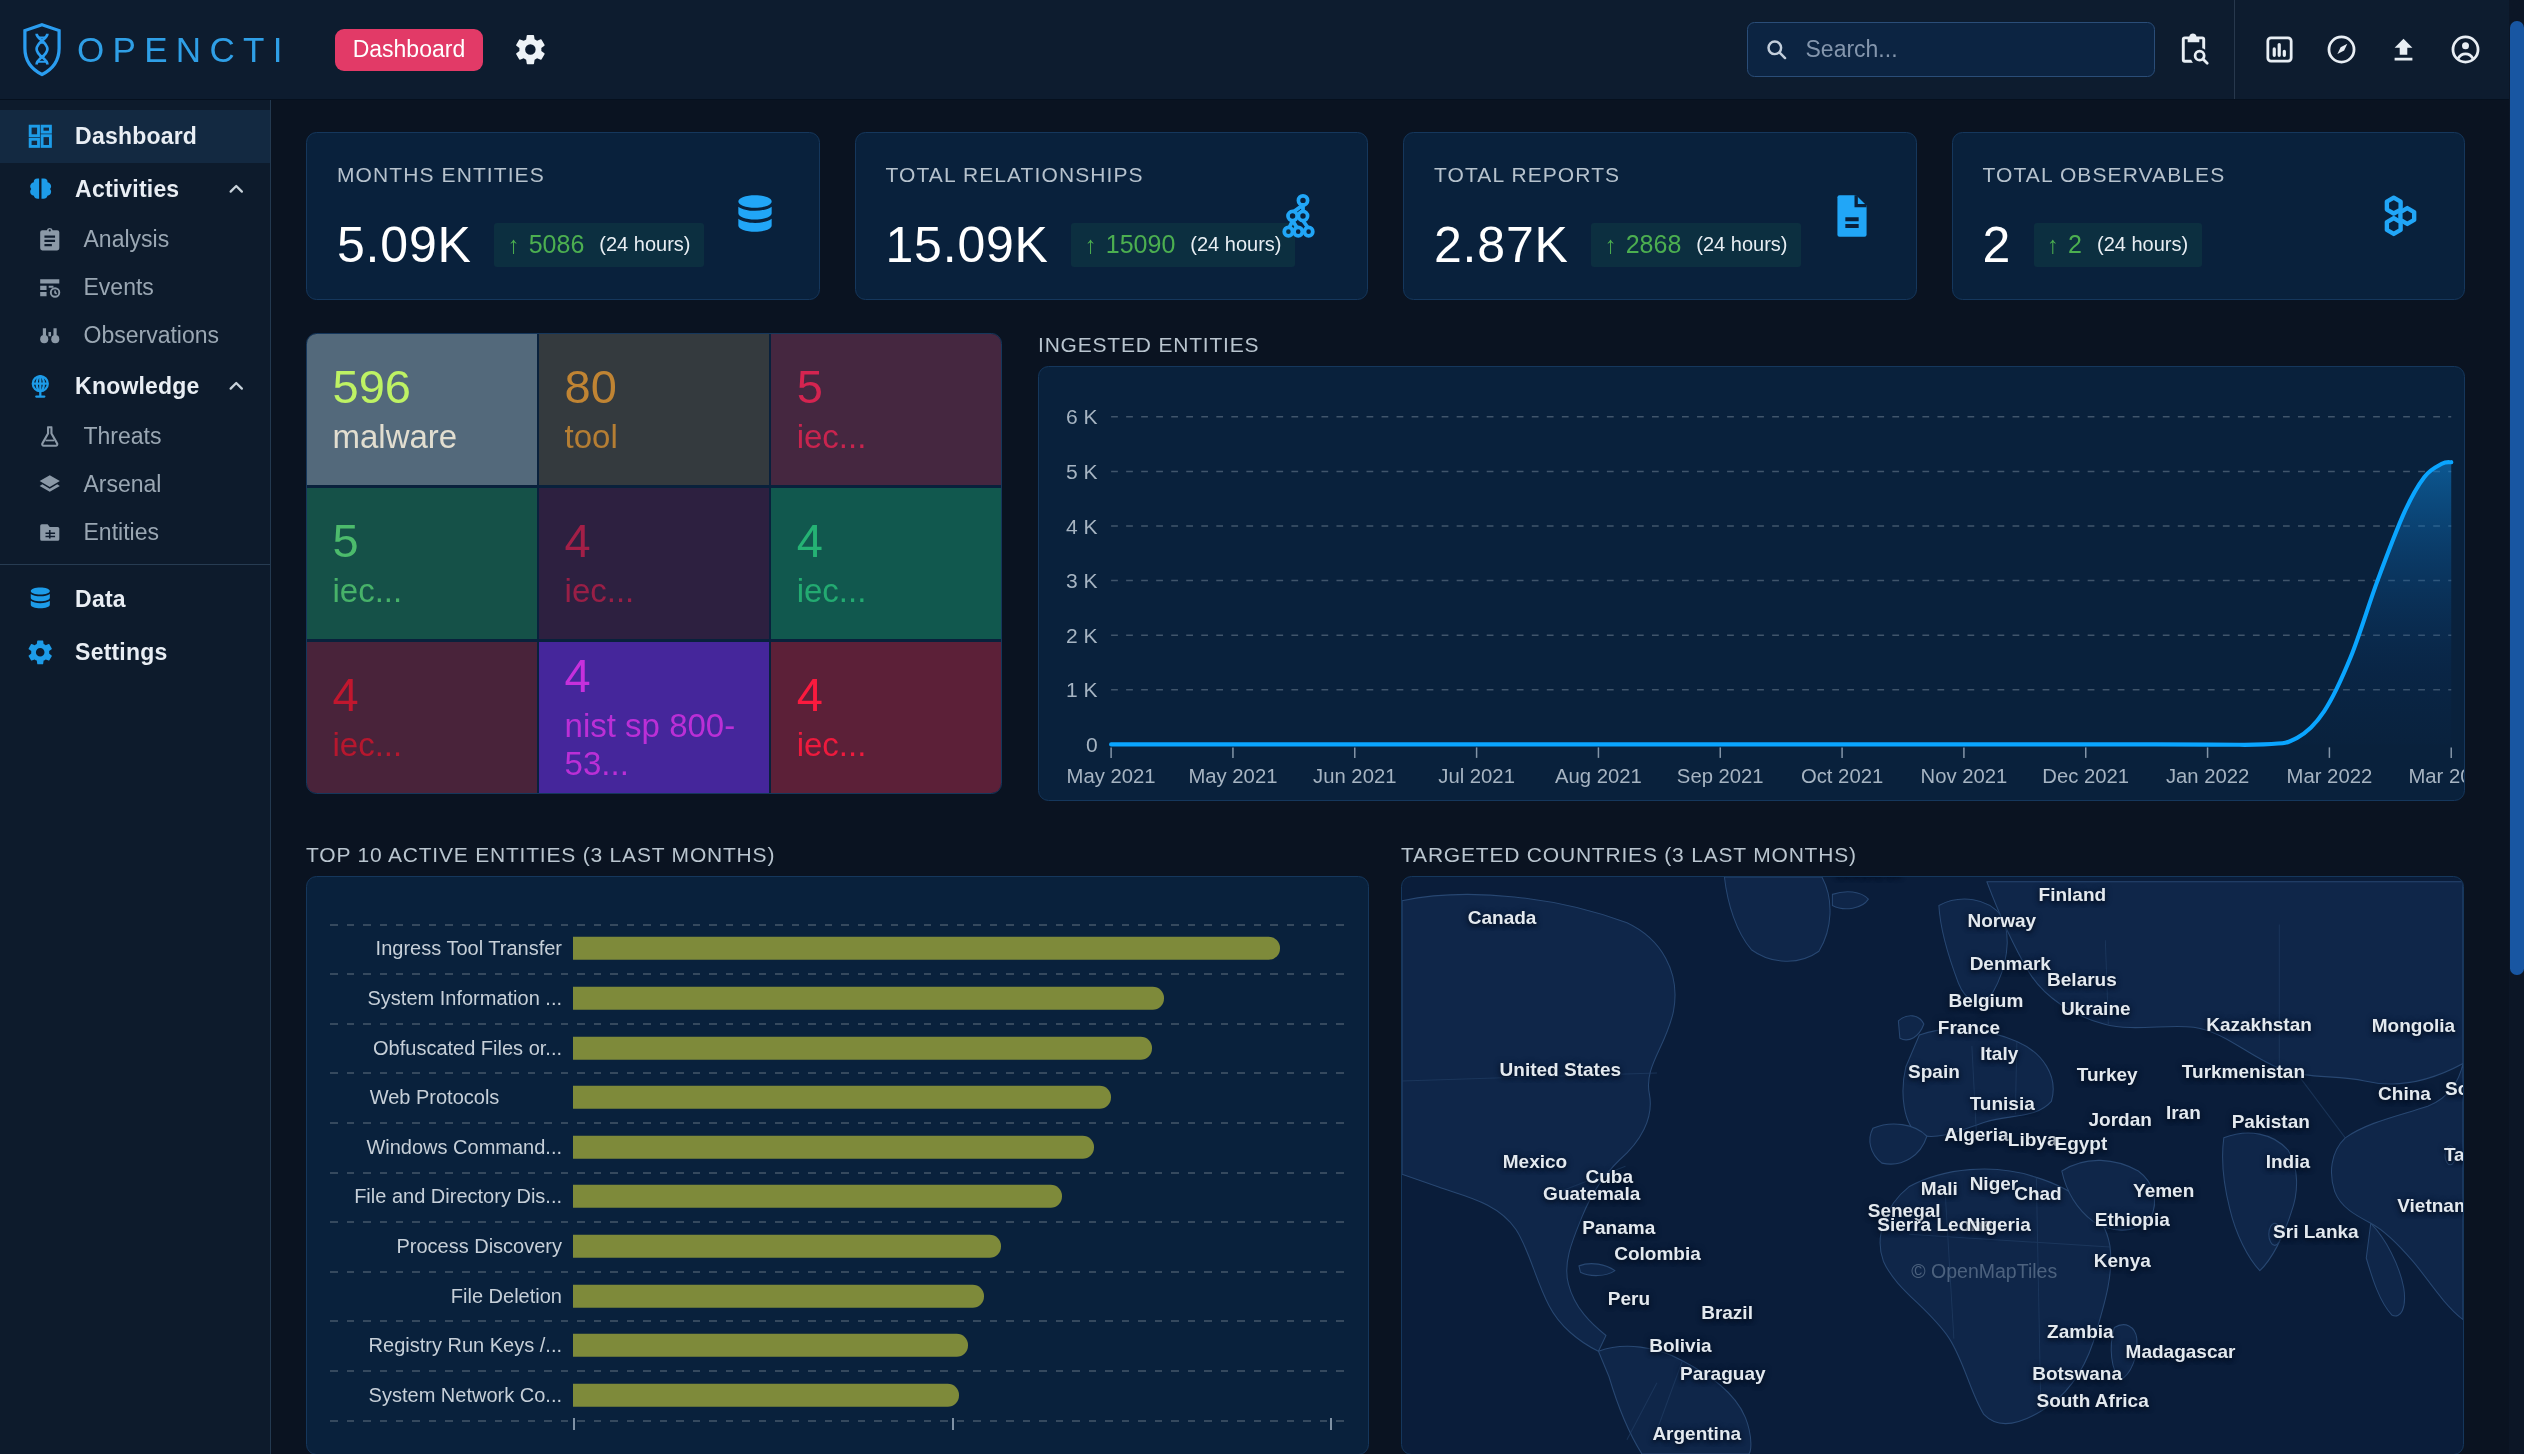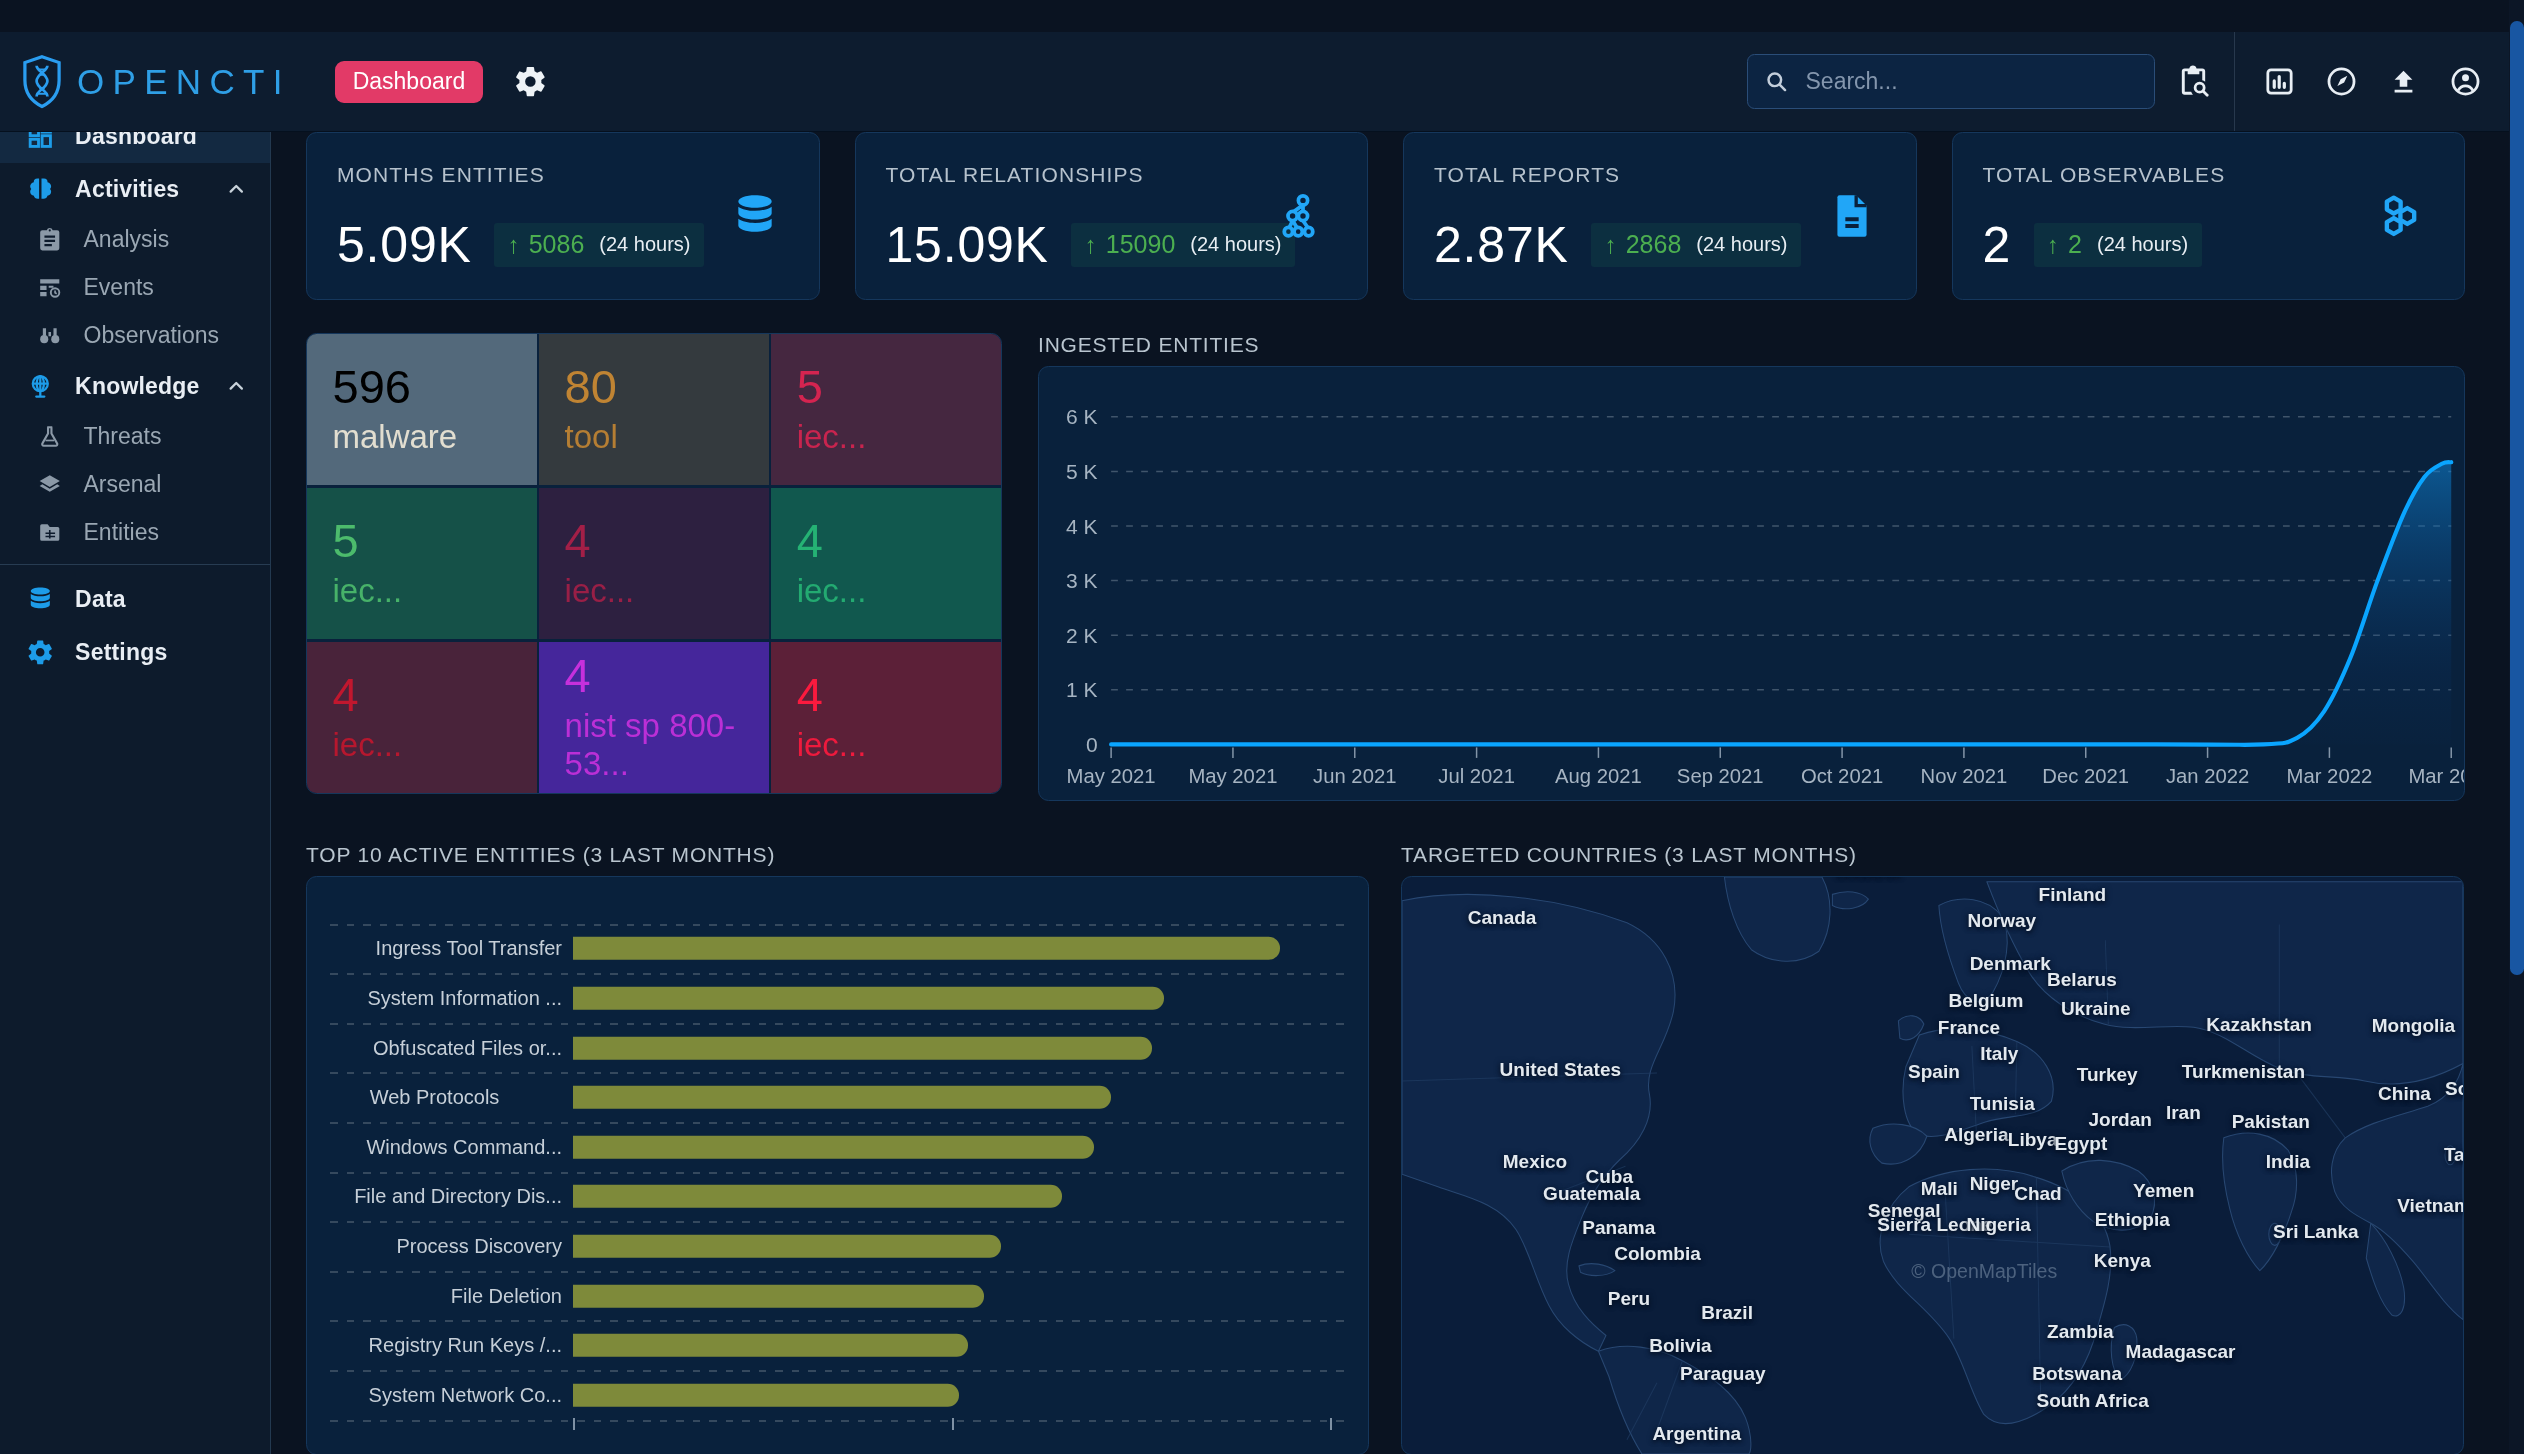--- a/index.html
+++ b/index.html
@@ -3,21 +3,21 @@
 <meta charset="utf-8">
 <style>
   html,body{margin:0;padding:0;}
   body{
     width:2525px;height:1455px;overflow:hidden;position:relative;
     background:#0a1321;font-family:"Liberation Sans",sans-serif;
     -webkit-font-smoothing:antialiased;
   }
   
   .topbar{position:absolute;left:0;top:0;width:2525px;height:99px;background:#0d1c2f;
-    border-bottom:0.8px solid #05101e;display:flex;align-items:center;z-index:6;margin-top:32px;}
+    border-bottom:0.8px solid #05101e;display:flex;align-items:center;z-index:6;}
   .logo-box{display:flex;align-items:center;margin-left:19.5px;}
   .logo-shield{width:44px;height:54px;}
   .logo-text{margin-left:13.5px;font-size:35px;font-weight:300;letter-spacing:8.3px;color:#2f9fe6;}
   .context-chip{margin-left:44px;background:#e23a67;color:#fff;font-size:23px;font-weight:500;
     padding:7.5px 18px;border-radius:9px;cursor:pointer;}
   .topbar-gear{margin-left:30px;color:#eef3f7;width:35px;height:35px;cursor:pointer;}
   .topbar-right{margin-left:auto;display:flex;align-items:center;height:100%;}
   .search-box{width:376px;height:53px;border:1.5px solid #2a4d78;border-radius:7.5px;background:#0c2442;
     display:flex;align-items:center;padding:0 15px;}
   .search-box .mag{width:27px;height:27px;color:#c3cedb;flex:none;}
@@ -327,21 +327,21 @@
             <path d="M15.5 8.2 18.8 10.1v3.8l-3.3 1.9-3.3-1.9v-3.8Z"></path>
             <path d="M9 13 12.3 14.9v3.8L9 20.6 5.7 18.7v-3.8Z"></path>
           </svg></span>
       </div>
     </div>
 
   <div class="row2">
     <div class="col-treemap">
       <div class="treemap" id="treemap">
           <div class="tm-tile" style="background: rgb(83, 105, 123);">
-            <div class="tm-value" style="color: #000000;">596</div>
+            <div class="tm-value" style="color: #bef264;">596</div>
             <div class="tm-label" style="color: rgb(239, 232, 216);">malware</div>
           </div>
           <div class="tm-tile" style="background: rgb(52, 58, 62);">
             <div class="tm-value" style="color: rgb(192, 132, 51);">80</div>
             <div class="tm-label" style="color: rgb(192, 132, 51);">tool</div>
           </div>
           <div class="tm-tile" style="background: rgb(69, 39, 64);">
             <div class="tm-value" style="color: rgb(212, 36, 80);">5</div>
             <div class="tm-label" style="color: rgb(212, 36, 80);">iec...</div>
           </div>

